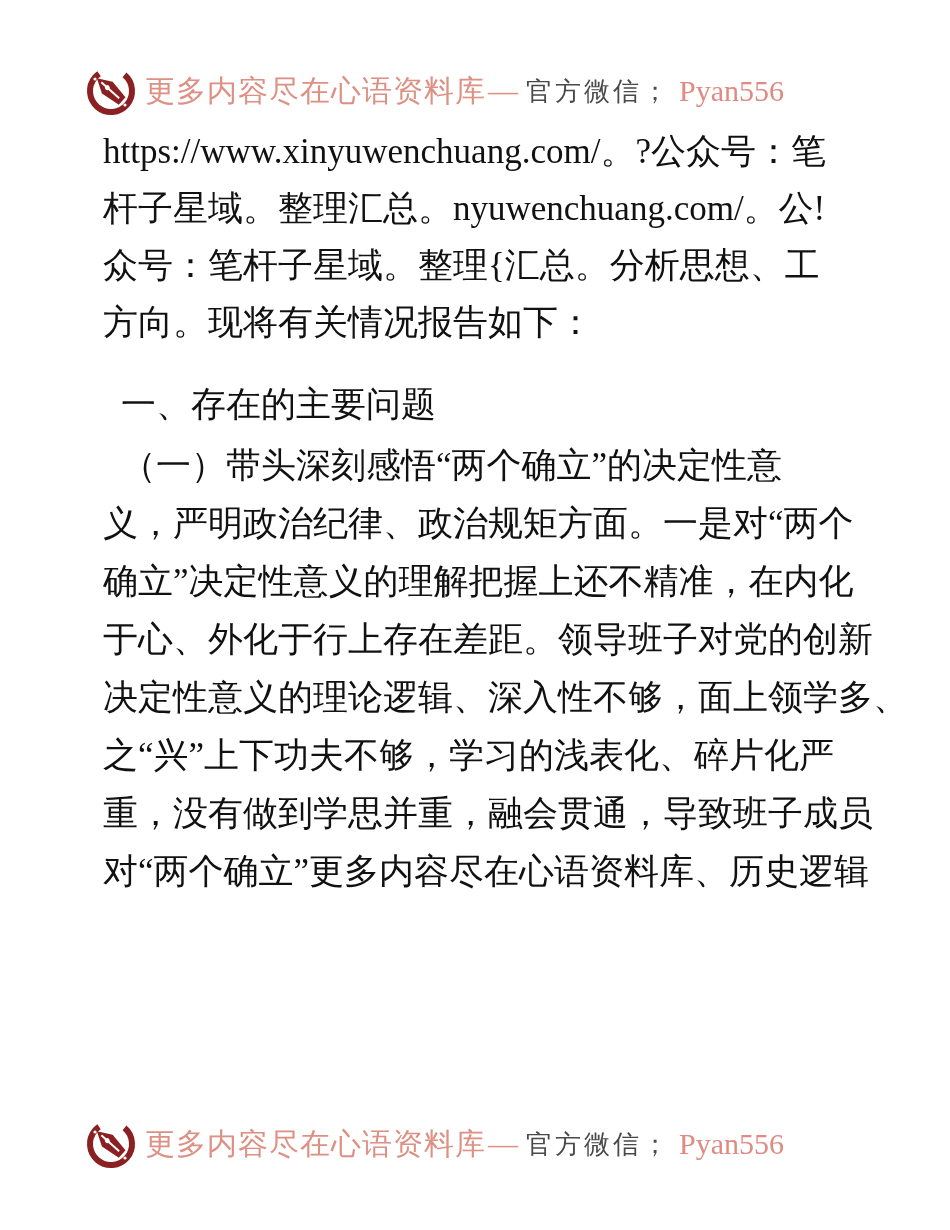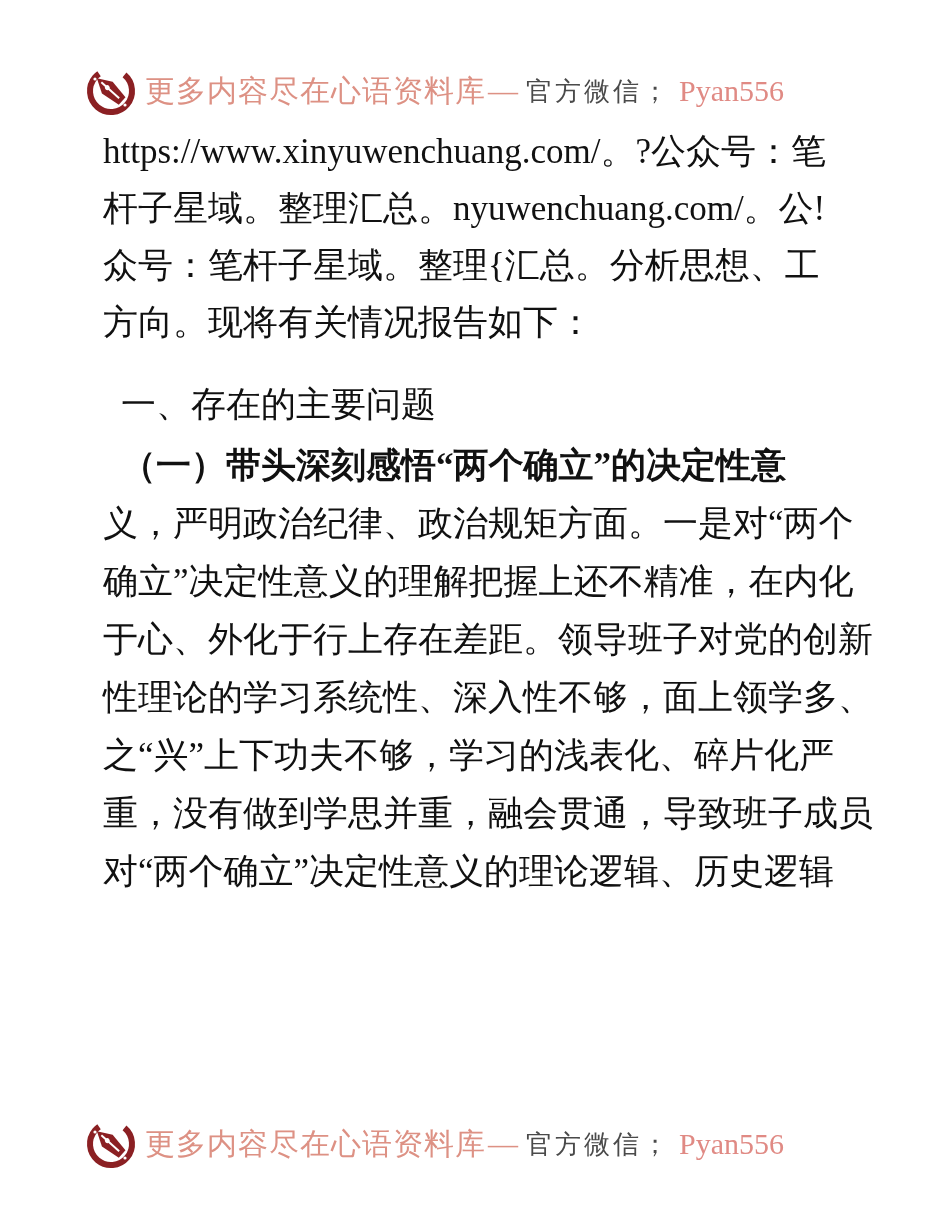--- a/index.html
+++ b/index.html
@@ -67,21 +67,21 @@
   .para { margin: 0; }
   .line {
     height: 57px;
     line-height: 57px;
     white-space: nowrap;
   }
   .heading { margin-top: 25px; }
   .heading .line { padding-left: 18px; }
   .para-2 { margin-top: 4px; }
   .para-2 .line { height: 58px; line-height: 58px; }
-  .para-2 .line:first-child { text-indent: 18px; font-weight: bold; }
+  .para-2 .line:first-child { text-indent: 18px; }
 </style>
 </head>
 <body>
 
 <div class="banner header">
   <svg class="logo" viewBox="0 0 52 52" aria-hidden="true">
     <circle cx="26" cy="26" r="21" fill="none" stroke="#8b2023" stroke-width="6" stroke-dasharray="104 28" transform="rotate(-50 26 26)"></circle>
     <g transform="rotate(-48 26 26)">
       <path d="M26 7 L34 21 L31 41 L21 41 L18 21 Z" fill="#8b2023"></path>
       <line x1="26" y1="13" x2="26" y2="37" stroke="#ffffff" stroke-width="2"></line>
@@ -104,24 +104,24 @@
       <div class="line">方向。现将有关情况报告如下：</div>
     </div>
   <div class="para heading">
     <div class="line">一、存在的主要问题</div>
   </div>
   <div class="para para-2">
       <div class="line">（一）带头深刻感悟“两个确立”的决定性意</div>
       <div class="line">义，严明政治纪律、政治规矩方面。一是对“两个</div>
       <div class="line">确立”决定性意义的理解把握上还不精准，在内化</div>
       <div class="line">于心、外化于行上存在差距。领导班子对党的创新</div>
-      <div class="line">性理论的学习系统性、深入性不够，面上领学多、</div>
+      <div class="line">决定性意义的理论逻辑、深入性不够，面上领学多、</div>
       <div class="line">之“兴”上下功夫不够，学习的浅表化、碎片化严</div>
       <div class="line">重，没有做到学思并重，融会贯通，导致班子成员</div>
-      <div class="line">对“两个确立”决定性意义的理论逻辑、历史逻辑</div>
+      <div class="line">对“两个确立”更多内容尽在心语资料库、历史逻辑</div>
     </div>
 </div>
 
 <div class="banner footer">
   <svg class="logo" viewBox="0 0 52 52" aria-hidden="true">
     <circle cx="26" cy="26" r="21" fill="none" stroke="#8b2023" stroke-width="6" stroke-dasharray="104 28" transform="rotate(-50 26 26)"></circle>
     <g transform="rotate(-48 26 26)">
       <path d="M26 7 L34 21 L31 41 L21 41 L18 21 Z" fill="#8b2023"></path>
       <line x1="26" y1="13" x2="26" y2="37" stroke="#ffffff" stroke-width="2"></line>
       <circle cx="26" cy="21" r="2.4" fill="#ffffff"></circle>

